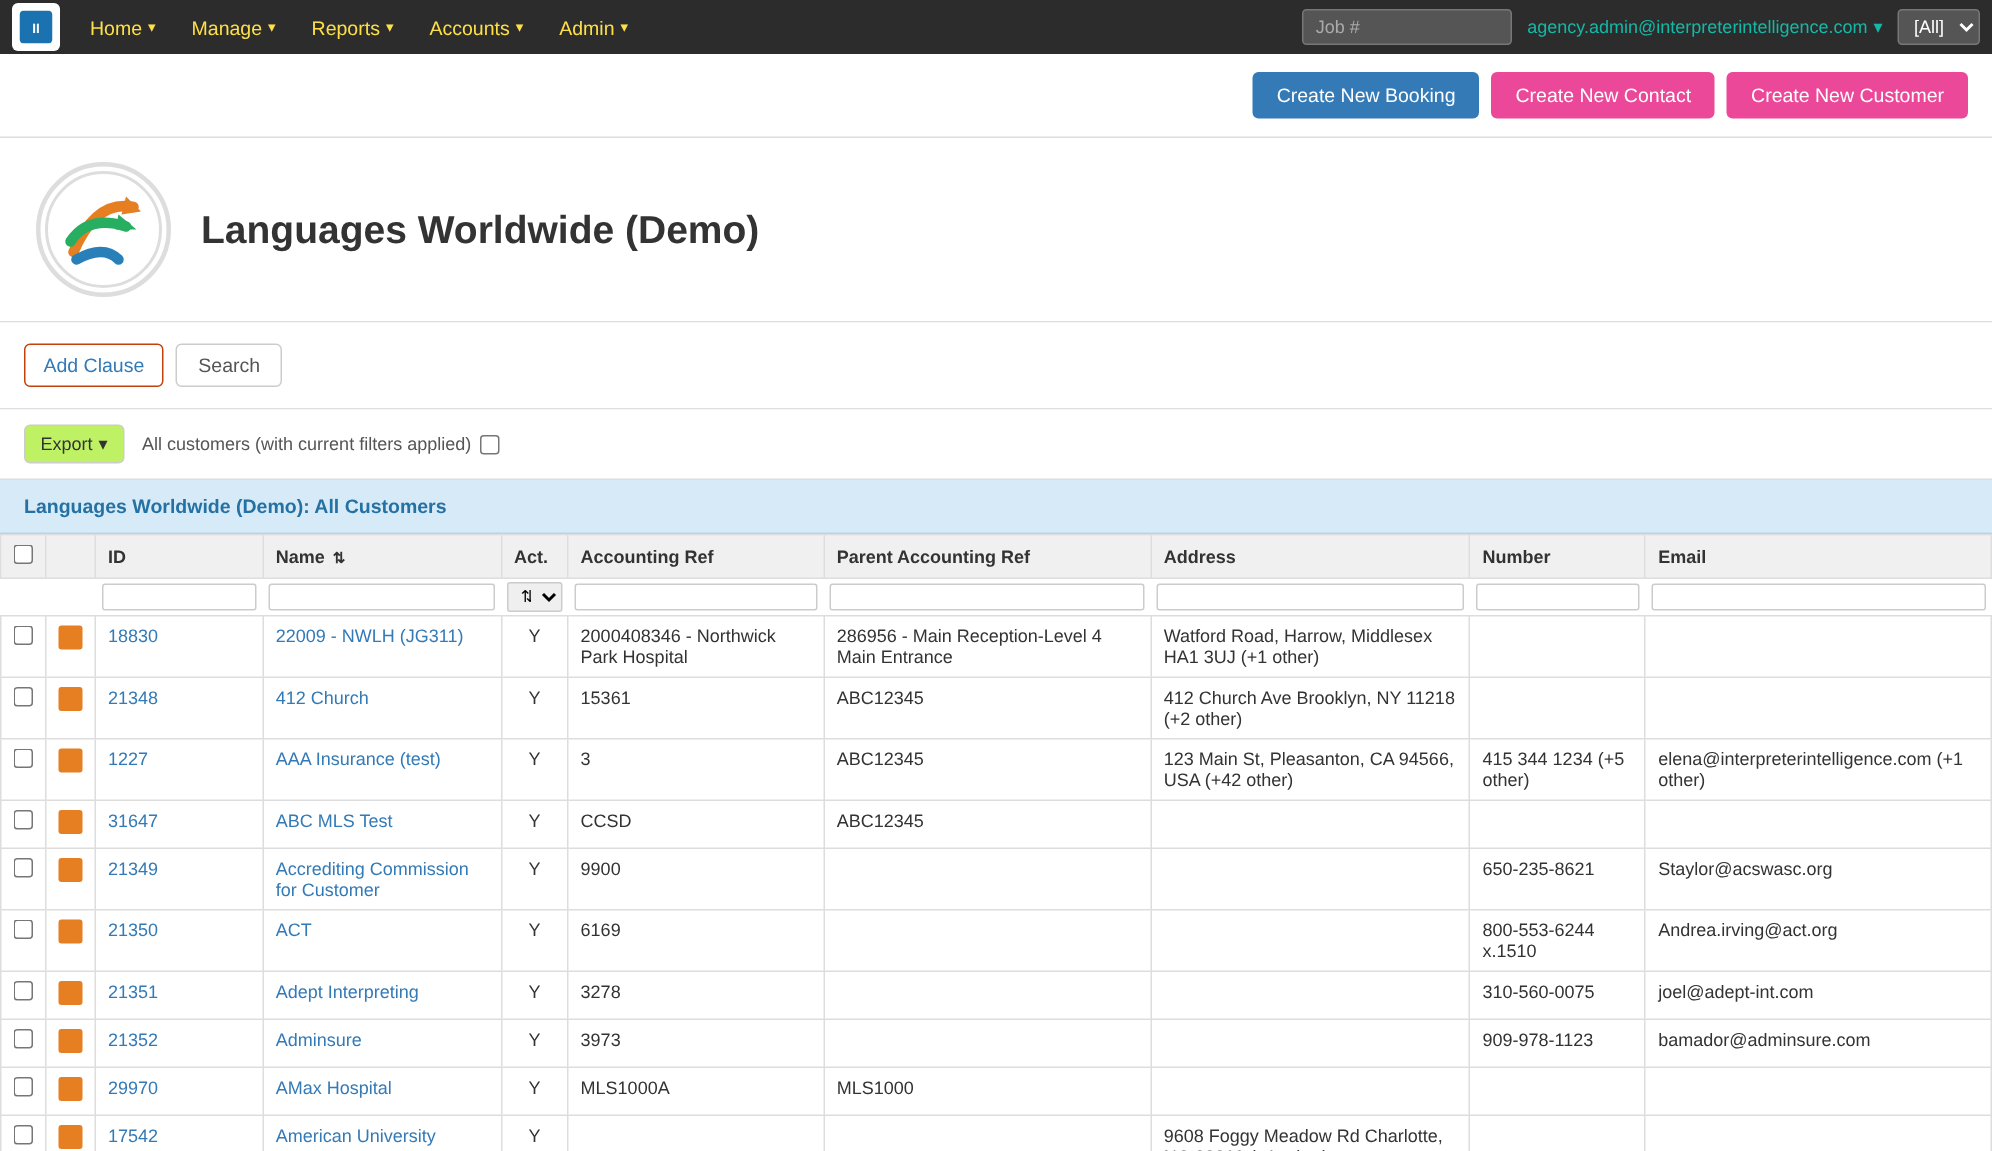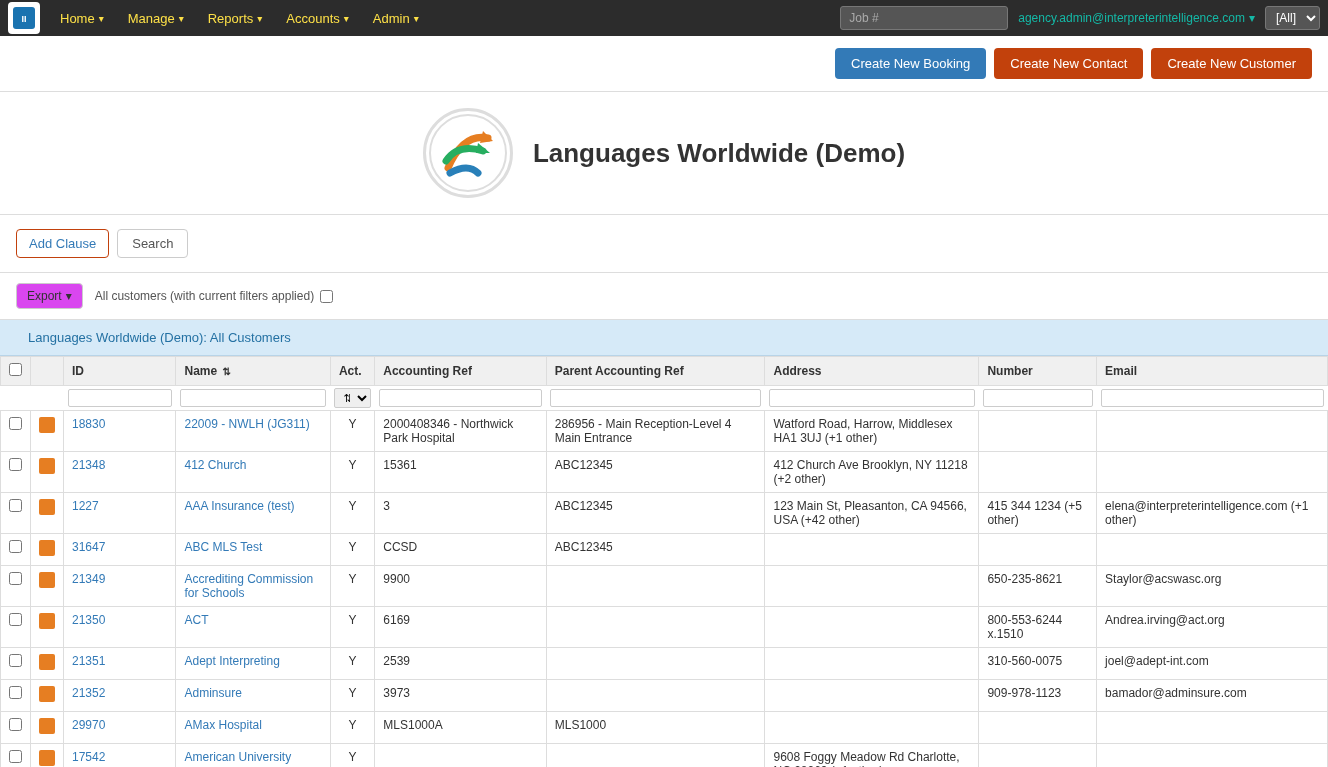--- a/index.html
+++ b/index.html
@@ -22,43 +22,42 @@
     }
     .nav-item {
       color: #fde047; padding: 0 12px; height: 36px;
       display: flex; align-items: center; cursor: pointer;
       font-size: 13px; gap: 4px;
     }
     .nav-chevron { font-size: 10px; }
     .nav-spacer { flex: 1; }
     .nav-search-input {
       background: #555; border: 1px solid #777; color: #fff;
-      padding: 4px 8px; border-radius: 3px; font-size: 12px; width: 168px;
+      padding: 4px 8px; border-radius: 3px; font-size: 12px; width: 140px;
     }
     .nav-search-input::placeholder { color: #aaa; }
     .nav-user { color: #14b8a6; font-size: 12px; padding: 0 10px; display: flex; align-items: center; gap: 4px; }
     .nav-select {
       background: #555; border: 1px solid #777; color: #fff;
       padding: 3px 6px; border-radius: 3px; font-size: 12px;
     }
 
     
     .action-bar {
       background: #fff; padding: 12px 16px;
       display: flex; align-items: center; justify-content: flex-end;
       gap: 8px; border-bottom: 1px solid #ddd;
     }
     .btn-blue { background: #337ab7; color: #fff; border: none; padding: 8px 16px; border-radius: 4px; cursor: pointer; font-size: 13px; }
-    .btn-green { background: #c2410c; color: #fff; border: none; padding: 8px 16px; border-radius: 4px; cursor: pointer; font-size: 13px; }
+    .btn-green { background: #ec4899; color: #fff; border: none; padding: 8px 16px; border-radius: 4px; cursor: pointer; font-size: 13px; }
 
     
     .logo-area {
       background: #fff; padding: 16px 24px; display: flex; align-items: center; gap: 20px;
       border-bottom: 1px solid #ddd;
-      justify-content: center;
     }
     .logo-circle {
       width: 90px; height: 90px; border-radius: 50%;
       border: 3px solid #ddd; overflow: hidden;
       display: flex; align-items: center; justify-content: center;
       background: #fff;
     }
     .logo-title { font-size: 26px; font-weight: bold; color: #333; }
 
     
@@ -74,30 +73,30 @@
       background: #fff; color: #555; border: 1px solid #ccc;
       padding: 6px 14px; border-radius: 4px; cursor: pointer; font-size: 13px;
     }
 
     
     .export-bar {
       background: #fff; padding: 10px 16px; display: flex; align-items: center; gap: 12px;
       border-bottom: 1px solid #ddd;
     }
     .btn-export {
-      background: #d946ef; color: #333; border: 1px solid #ccc;
+      background: #bef264; color: #333; border: 1px solid #ccc;
       padding: 5px 10px; border-radius: 4px; cursor: pointer; font-size: 12px; display: flex; align-items: center; gap: 4px;
     }
     .filter-text { font-size: 12px; color: #555; display: flex; align-items: center; gap: 6px; }
     .filter-checkbox { cursor: pointer; }
 
     
     .table-section { padding: 0 0 0 0; }
     .table-header-bar {
-      background: #d6eaf8; padding: 10px 28px; font-size: 13px; color: #2471a3; font-weight: normal;
+      background: #d6eaf8; padding: 10px 16px; font-size: 13px; color: #2471a3; font-weight: bold;
       border-bottom: 1px solid #b8d4e8;
     }
     .table-wrapper { overflow-x: auto; }
     table {
       width: 100%; border-collapse: collapse; background: #fff; font-size: 12px;
     }
     thead tr th {
       background: #f0f0f0; border: 1px solid #ddd; padding: 6px 8px;
       text-align: left; font-weight: bold; color: #333; white-space: nowrap;
     }
@@ -295,21 +294,21 @@
     <td></td>
   </tr>
           <tr>
     <td class="td-center">
       <input type="checkbox" style="">
     </td>
     <td class="td-center">
       <span class="orange-icon" title="Actions"></span>
     </td>
     <td><a href="#">21349</a></td>
-    <td><a href="#">Accrediting Commission for Schools</a></td>
+    <td><a href="#">Accrediting Commission for Customer</a></td>
     <td class="td-center">Y</td>
     <td>9900</td>
     <td></td>
     <td></td>
     <td>650-235-8621</td>
     <td>Staylor@acswasc.org</td>
   </tr>
           <tr>
     <td class="td-center">
       <input type="checkbox" style="">
@@ -329,21 +328,21 @@
           <tr>
     <td class="td-center">
       <input type="checkbox" style="">
     </td>
     <td class="td-center">
       <span class="orange-icon" title="Actions"></span>
     </td>
     <td><a href="#">21351</a></td>
     <td><a href="#">Adept Interpreting</a></td>
     <td class="td-center">Y</td>
-    <td>2539</td>
+    <td>3278</td>
     <td></td>
     <td></td>
     <td>310-560-0075</td>
     <td>joel@adept-int.com</td>
   </tr>
           <tr>
     <td class="td-center">
       <input type="checkbox" style="">
     </td>
     <td class="td-center">

